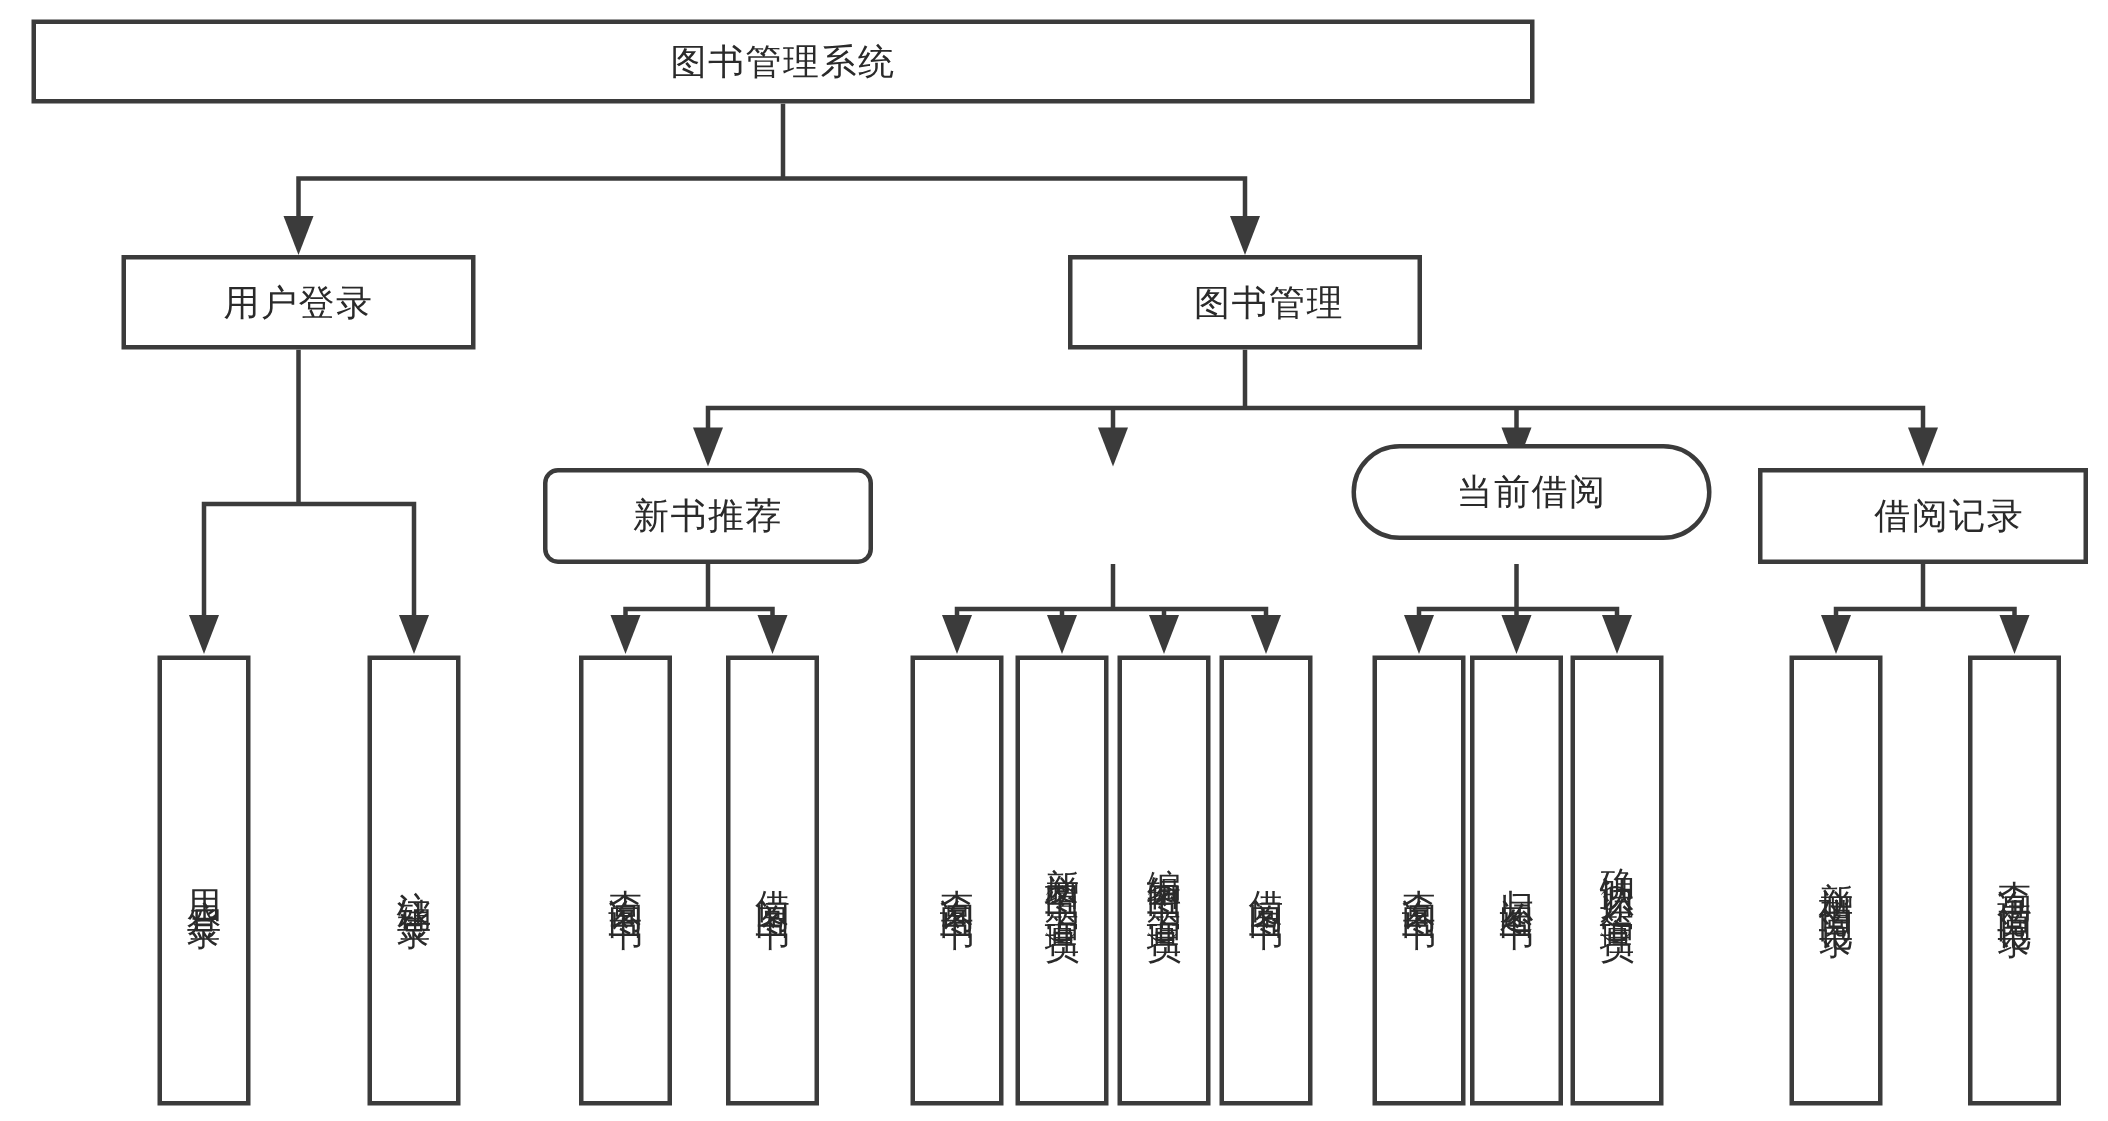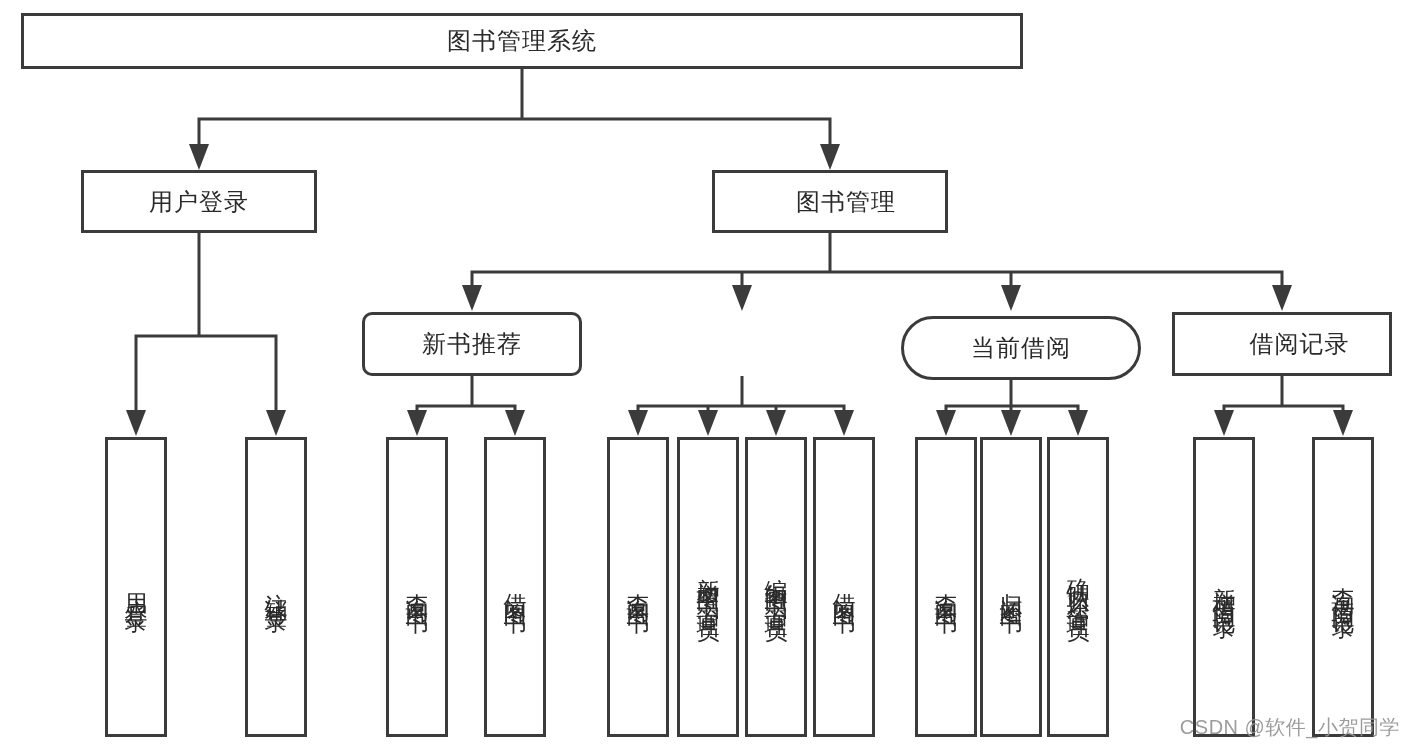--- a/index.html
+++ b/index.html
@@ -95,21 +95,21 @@
       <polygon points="1343,436 1333,410 1353,410"></polygon>
     </g>
   </svg>
 
   <div class="box hbox" style="left:21px; top:13px; width:1002px; height:56px;">图书管理系统</div>
 
   <div class="box hbox" style="left:81px; top:170px; width:236px; height:63px;">用户登录</div>
   <div class="box hbox" style="left:712px; top:170px; width:236px; height:63px;padding-left:32px;">图书管理</div>
 
   <div class="box hbox" style="left:362px; top:312px; width:220px; height:64px;border-radius:10px;">新书推荐</div>
-  <div class="box hbox" style="left:901px; top:316px; width:240px; height:64px;border-radius:32px;">当前借阅</div>
+  <div class="box hbox" style="left:901px; top:296px; width:240px; height:64px;border-radius:32px;">当前借阅</div>
   <div class="box hbox" style="left:1172px; top:312px; width:220px; height:64px;padding-left:35px;">借阅记录</div>
 
   <div class="box vbox" style="left:105px; top:437px; width:62px; height:300px;">
     <span class="vtext">用户登录</span>
   </div>
   <div class="box vbox" style="left:245px; top:437px; width:62px; height:300px;">
     <span class="vtext">注销登录</span>
   </div>
 
   <div class="box vbox" style="left:386px; top:437px; width:62px; height:300px;">
@@ -142,15 +142,14 @@
     <span class="vtext">确认归还（管理员）</span>
   </div>
 
   <div class="box vbox" style="left:1193px; top:437px; width:62px; height:300px;">
     <span class="vtext">新增借阅记录</span>
   </div>
   <div class="box vbox" style="left:1312px; top:437px; width:62px; height:300px;">
     <span class="vtext">查询借阅记录</span>
   </div>
 
-  <div class="watermark">CSDN @软件_小贺同学</div>
 
 </div>
 
 </body></html>

